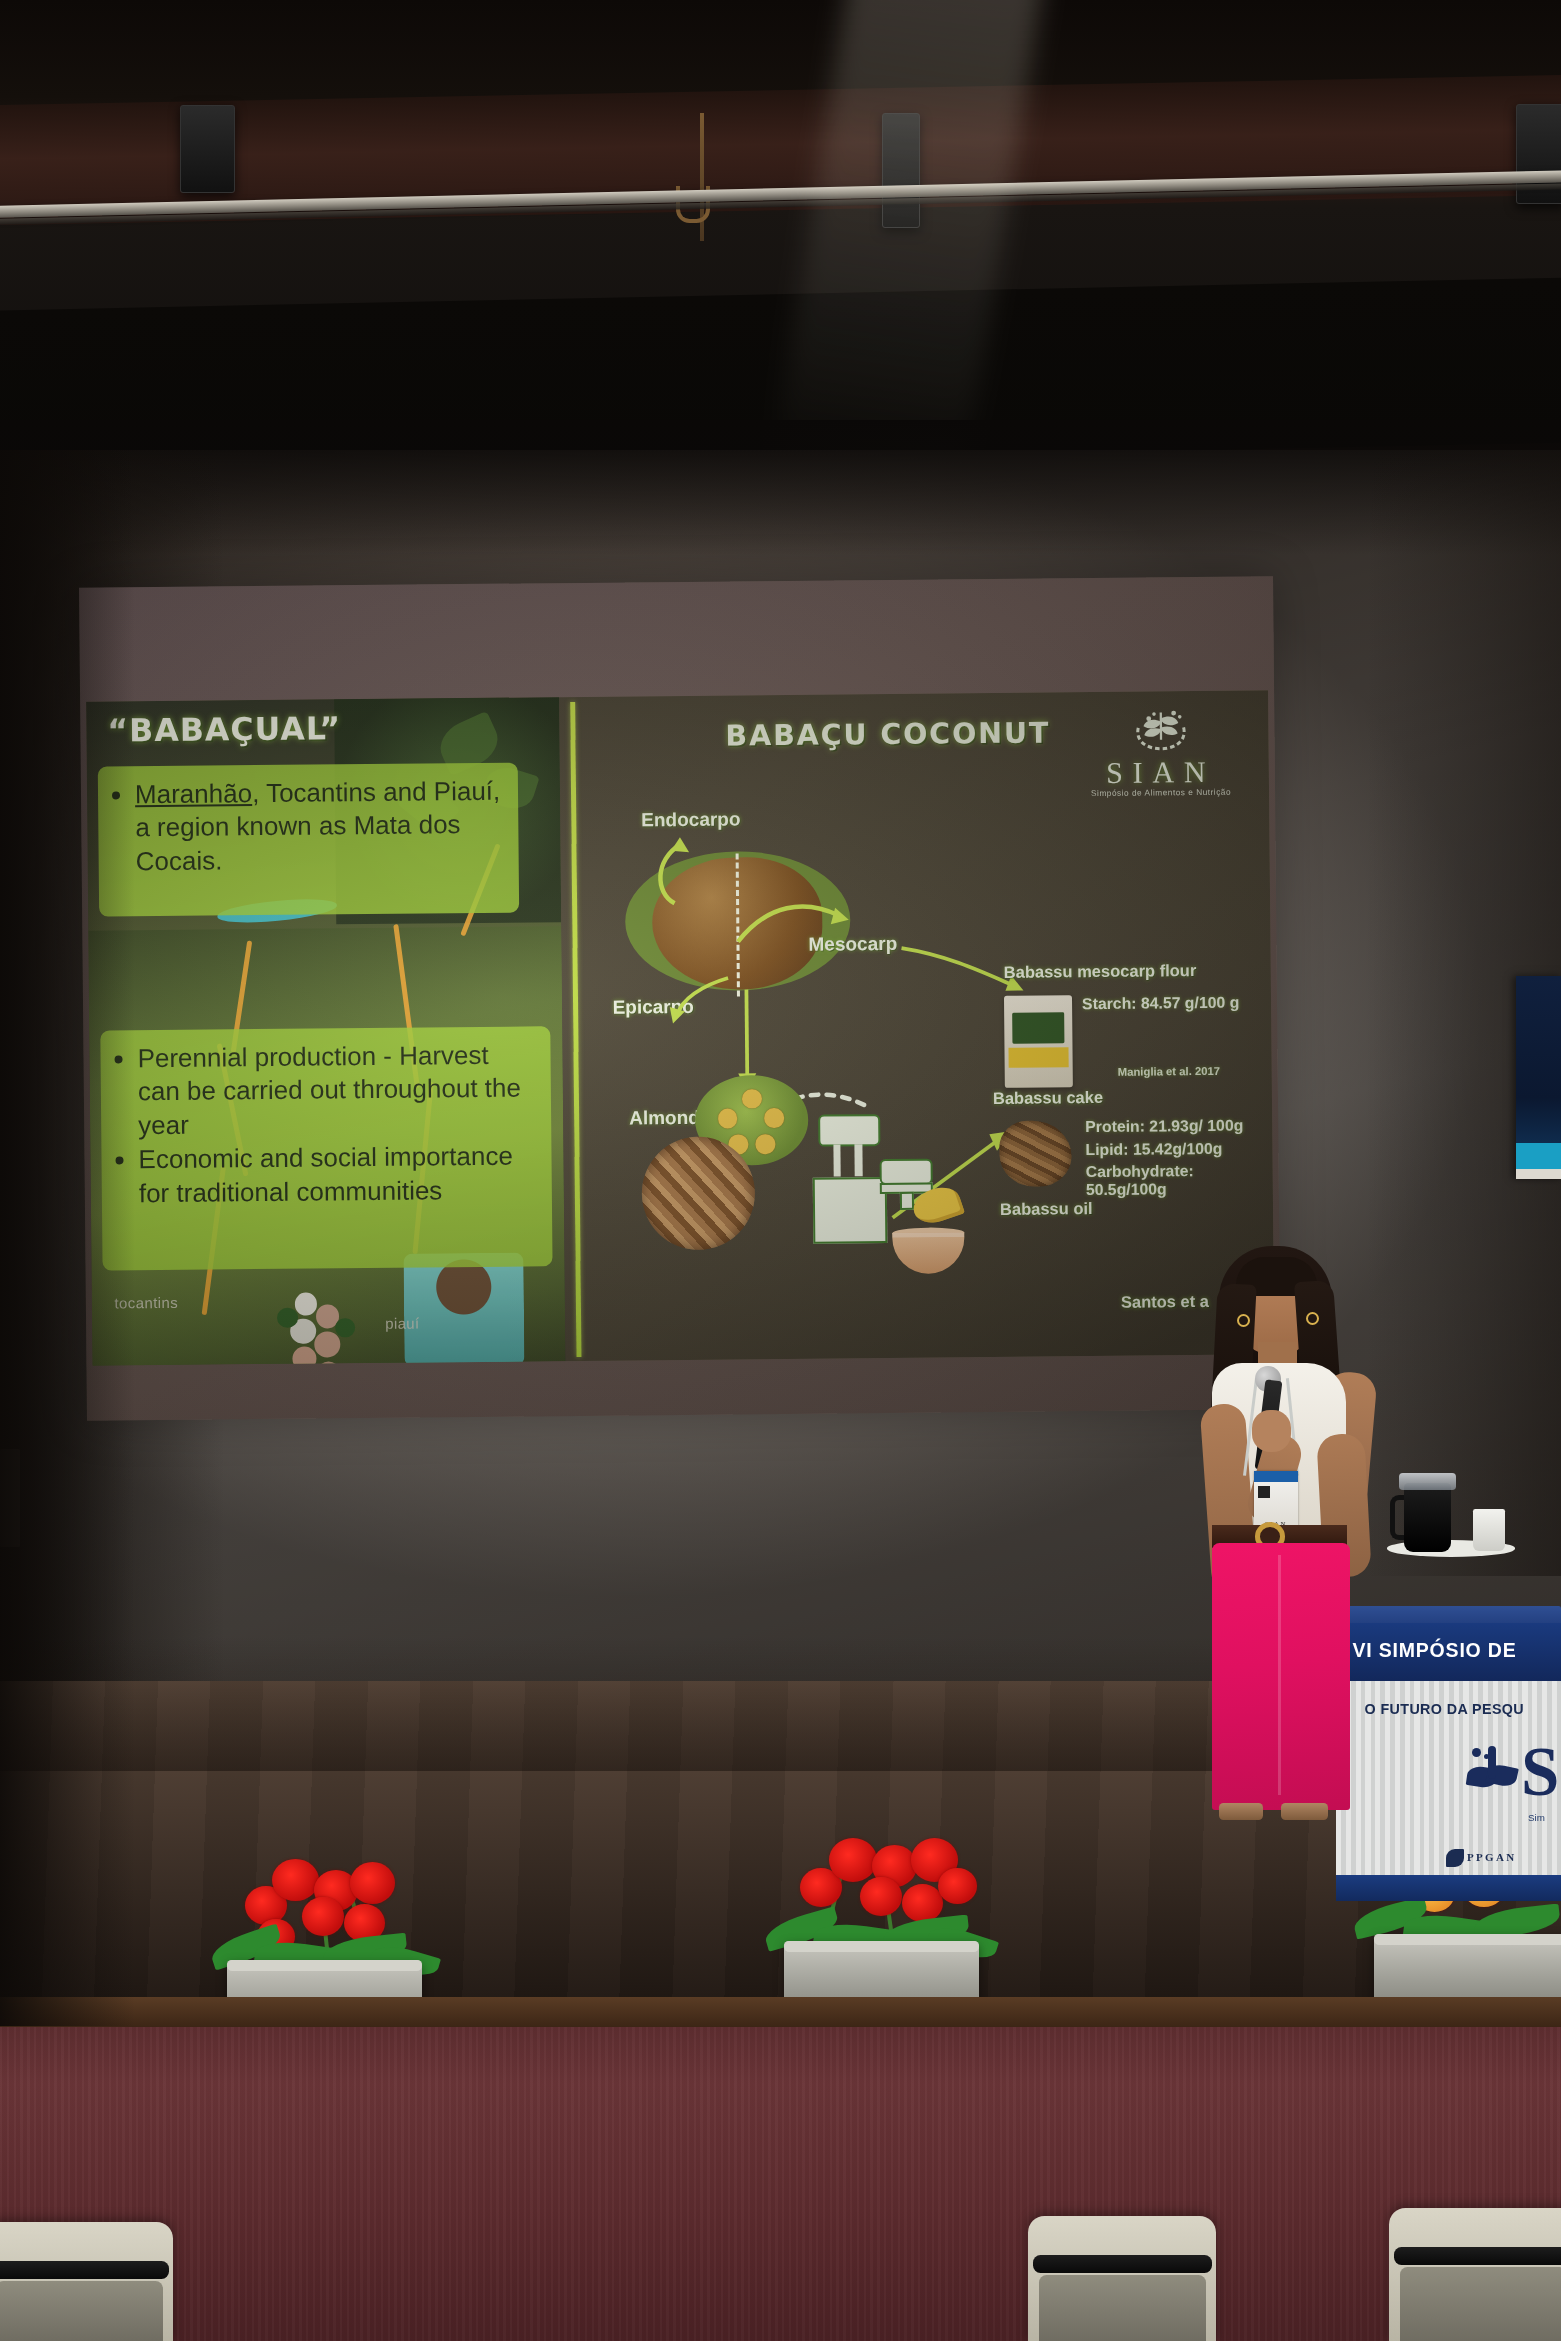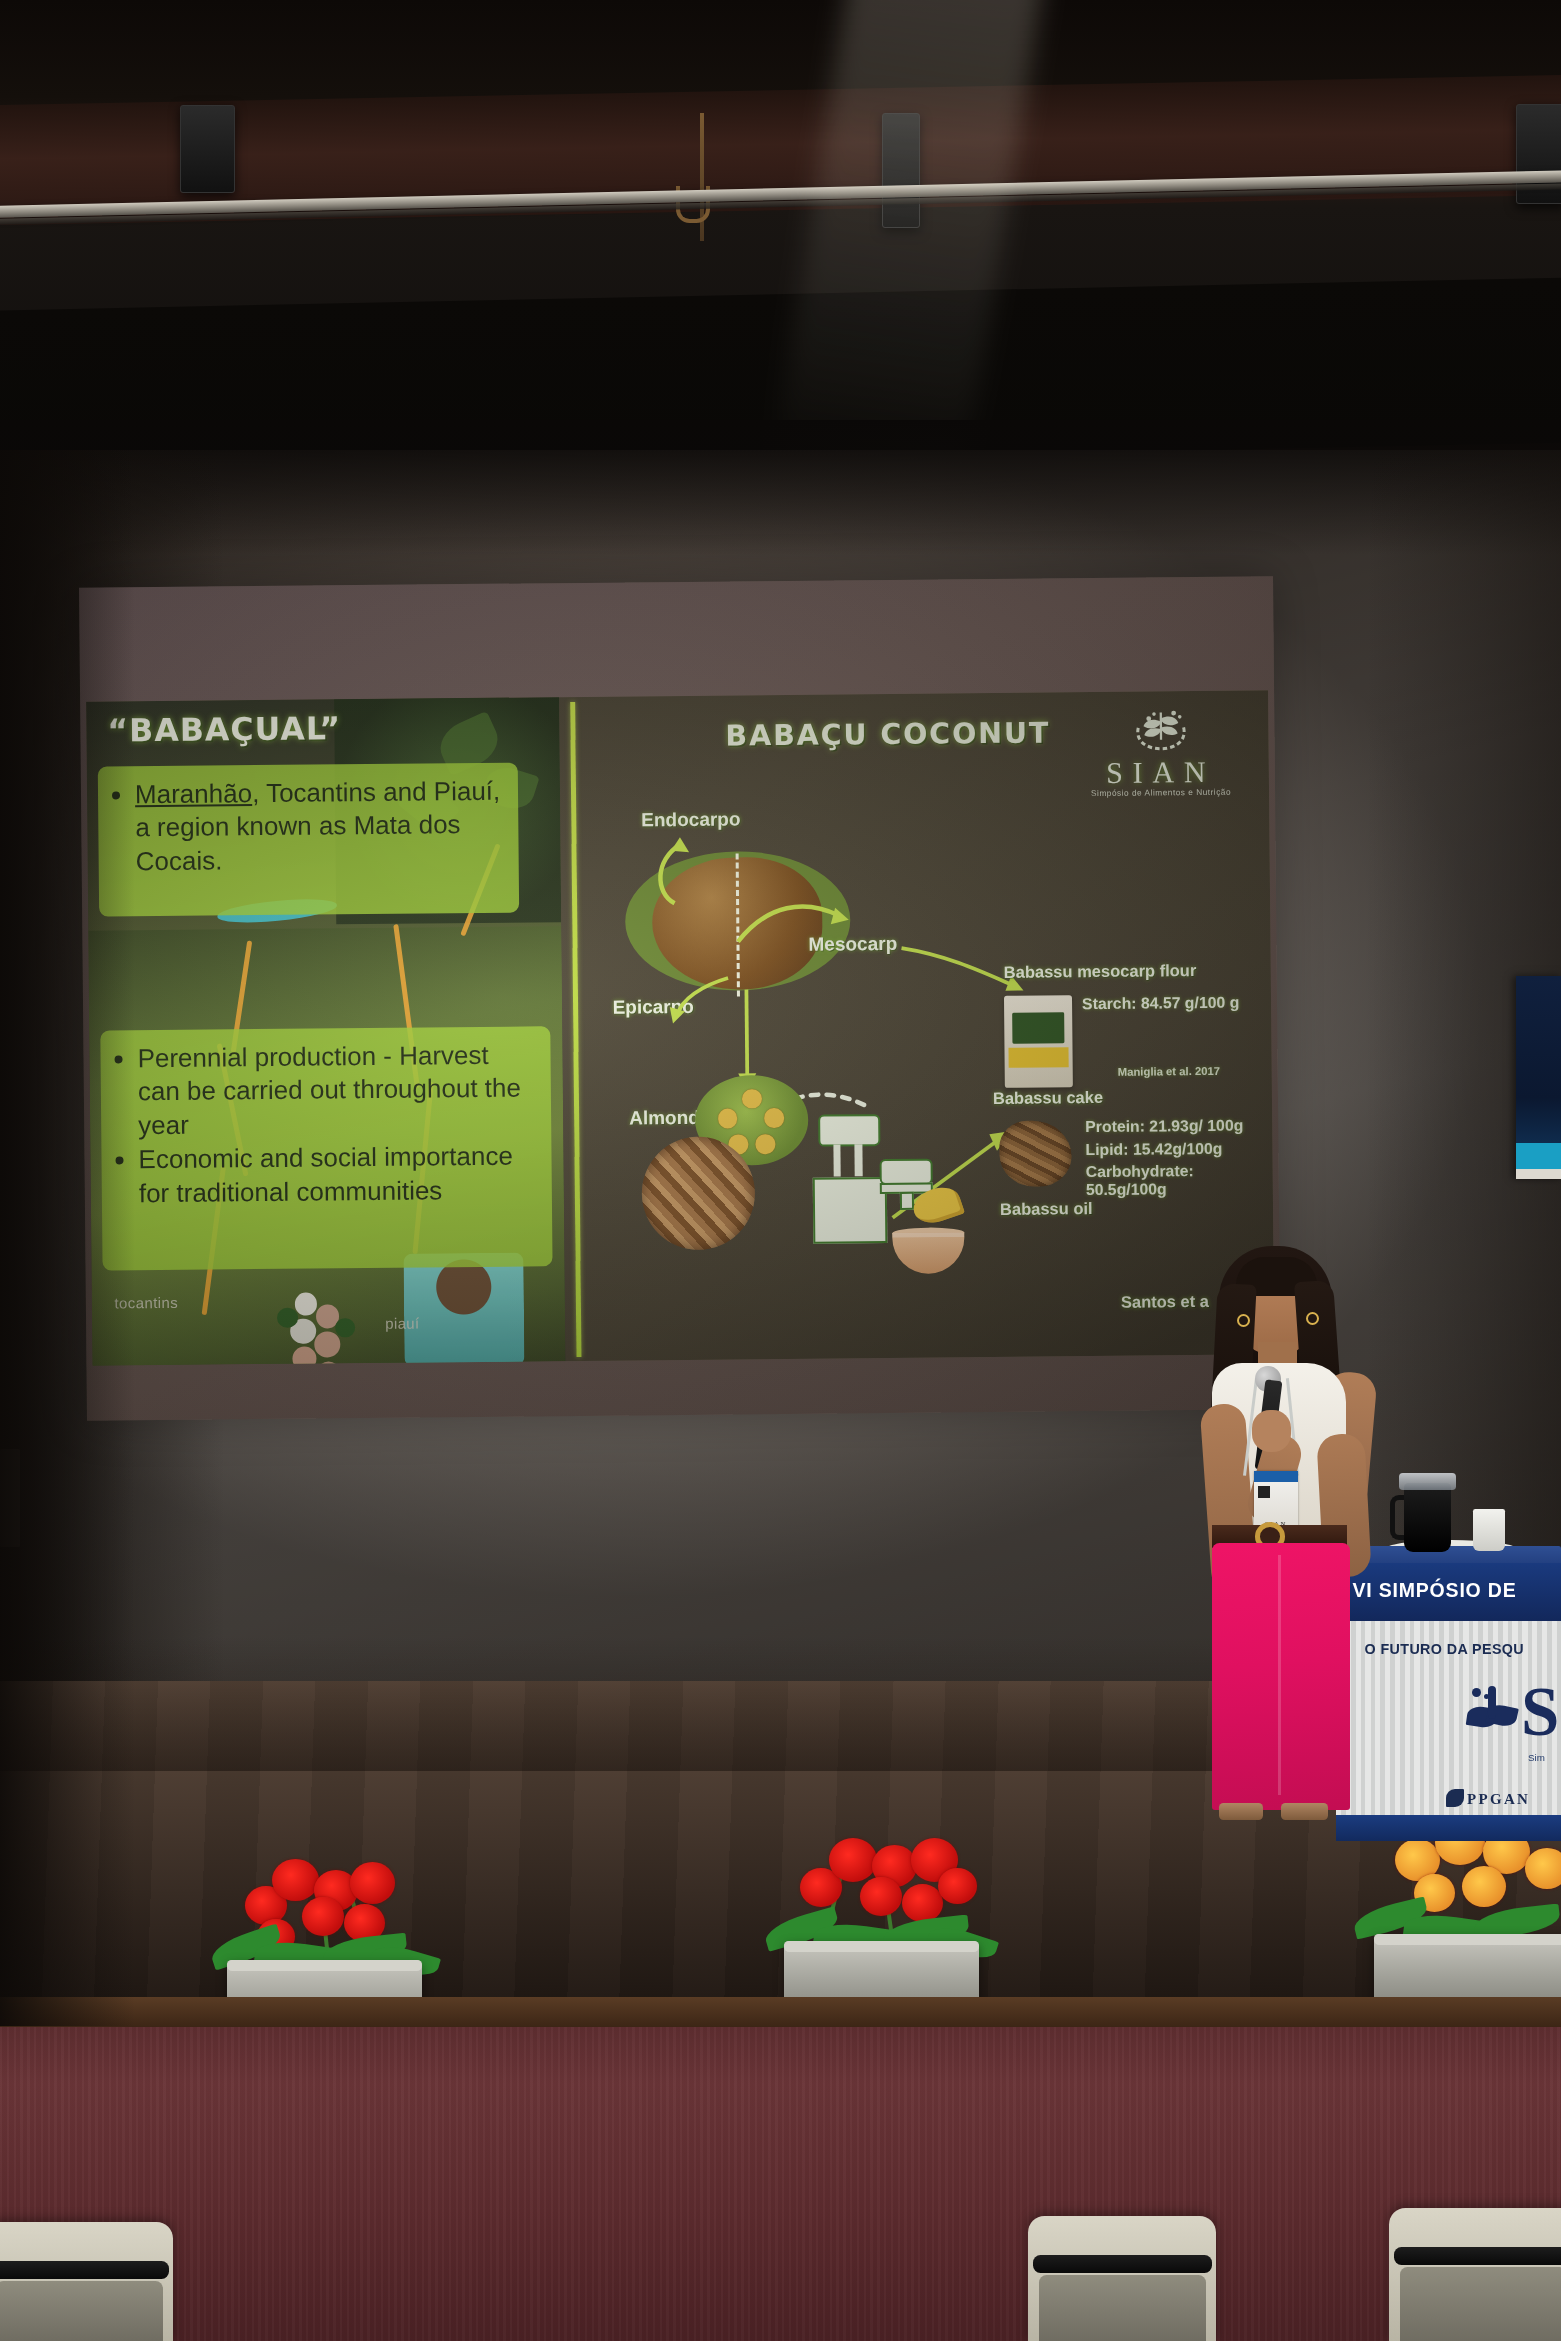--- a/index.html
+++ b/index.html
@@ -182,40 +182,40 @@
     background:linear-gradient(175deg,#ef1466 0%,#e01060 45%,#c30d52 100%);
     border-radius:7.5px 7.5px 3px 3px;}
   .p-seam{position:absolute;left:107px;top:309px;width:3px;height:240px;background:rgba(255,255,255,.18);}
   .p-shoeL{position:absolute;left:48px;top:557px;width:44px;height:16.5px;
     background:linear-gradient(#b08562,#7e5b3c);border-radius:4.5px;}
   .p-shoeR{position:absolute;left:110px;top:557px;width:47px;height:16.5px;
     background:linear-gradient(#b08562,#7e5b3c);border-radius:4.5px;}
   .earring{position:absolute;width:9px;height:9px;border:2.3px solid #d8b14f;border-radius:50%;}
 
   
-  .tablewrap{position:absolute;left:1336px;top:1546px;width:225px;height:315px;z-index:11;}
+  .tablewrap{position:absolute;left:1336px;top:1606px;width:225px;height:315px;z-index:11;}
   .tbl-top{position:absolute;left:0;top:0;width:225px;height:35px;
     background:linear-gradient(#2f4f93,#17316e);border-radius:2.3px 2.3px 0 0;}
   .tbl-blue{position:absolute;left:0;top:16.5px;width:225px;height:60px;
     background:linear-gradient(#1a3a7e,#12275a);}
   .tbl-white{position:absolute;left:0;top:75px;width:225px;height:195px;
     background:repeating-linear-gradient(90deg,#e6e7e6 0 5.3px,#cfd1d0 5.3px 9.8px);}
   .tbl-bot{position:absolute;left:0;top:269px;width:225px;height:25.5px;
     background:linear-gradient(#1b3c80,#122a5e);}
   .ban1{position:absolute;left:16.5px;top:33px;width:218px;color:#fff;font-weight:bold;
     font-size:19.5px;letter-spacing:0.8px;white-space:nowrap;}
   .ban2{position:absolute;left:28.5px;top:95px;width:218px;color:#1b2c52;font-weight:bold;
     font-size:14.3px;letter-spacing:0.4px;white-space:nowrap;}
   .ban-leaf{position:absolute;left:131px;top:140px;width:50px;height:54px;}
   .ban-leaf .lf{position:absolute;background:#1a2c5c;border-radius:50% 6% 50% 6%;}
   .ban-s{position:absolute;left:185px;top:137px;font-family:"Liberation Serif",serif;
     font-size:69px;color:#1a2c5c;font-weight:bold;line-height:.85;}
   .ban-sim{position:absolute;left:192px;top:206px;font-size:9.8px;color:#29406e;}
   .ppgan{position:absolute;left:131px;top:245px;font-family:"Liberation Serif",serif;
-    font-size:15px;letter-spacing:2.3px;color:#1b2c52;font-weight:bold;}
+    font-size:11px;letter-spacing:2.3px;color:#1b2c52;font-weight:bold;}
   .ppgan-ic{position:absolute;left:110px;top:243px;width:18px;height:18px;background:#1b2c52;
     border-radius:50% 6% 50% 6%;}
   .tumbler{position:absolute;left:1404px;top:1483px;width:47px;height:69px;
     background:linear-gradient(#1d1d1d,#000);border-radius:4.5px 4.5px 9px 9px;z-index:12;}
   .tumbler-lid{position:absolute;left:1399px;top:1473px;width:57px;height:16.5px;
     background:linear-gradient(rgba(225,230,235,.8),rgba(160,170,180,.6));border-radius:3.8px;z-index:12;}
   .tumbler-h{position:absolute;left:1390px;top:1495px;width:16.5px;height:35px;border:5.3px solid #111;
     border-right:none;border-radius:9px 0 0 9px;z-index:12;}
   .cups{position:absolute;left:1473px;top:1509px;width:31.5px;height:42px;
     background:linear-gradient(#f2f2ee,#cdcdc7);border-radius:2.3px 2.3px 6px 6px;z-index:12;}

